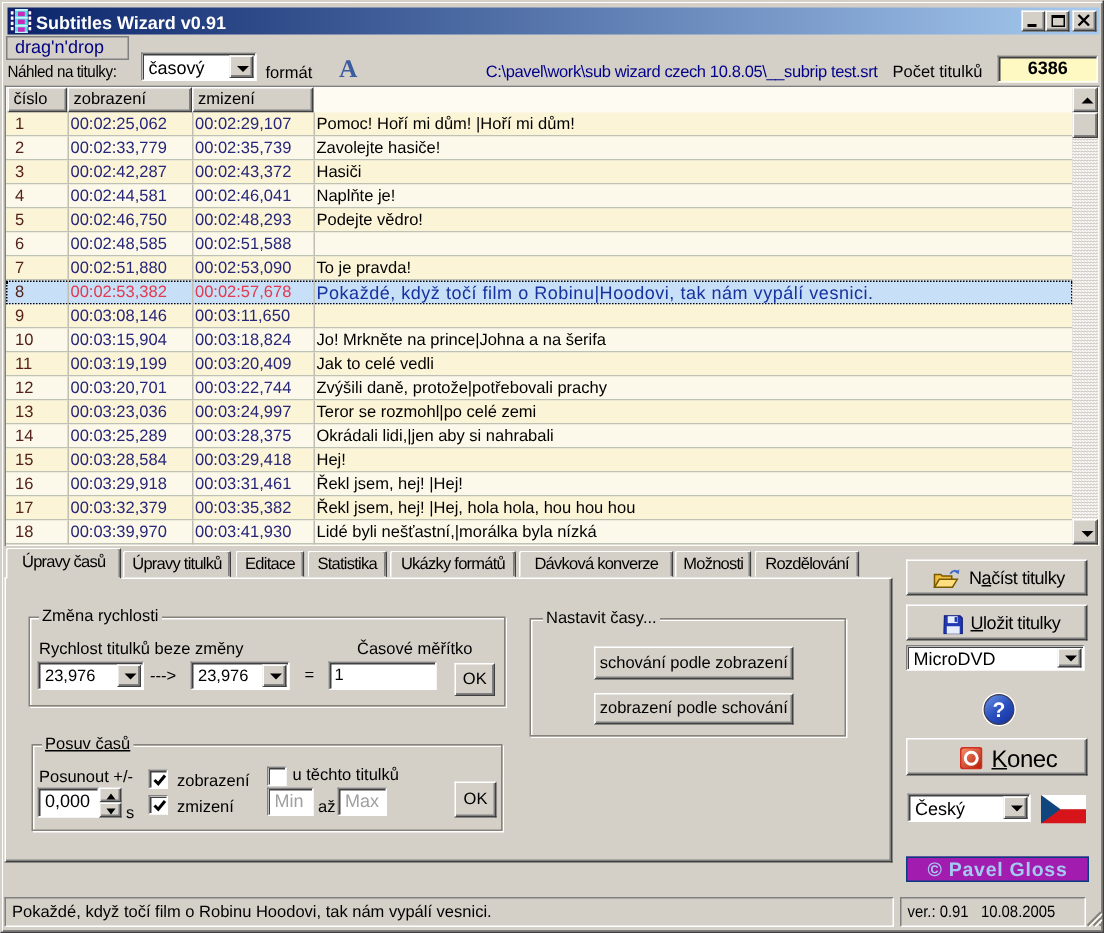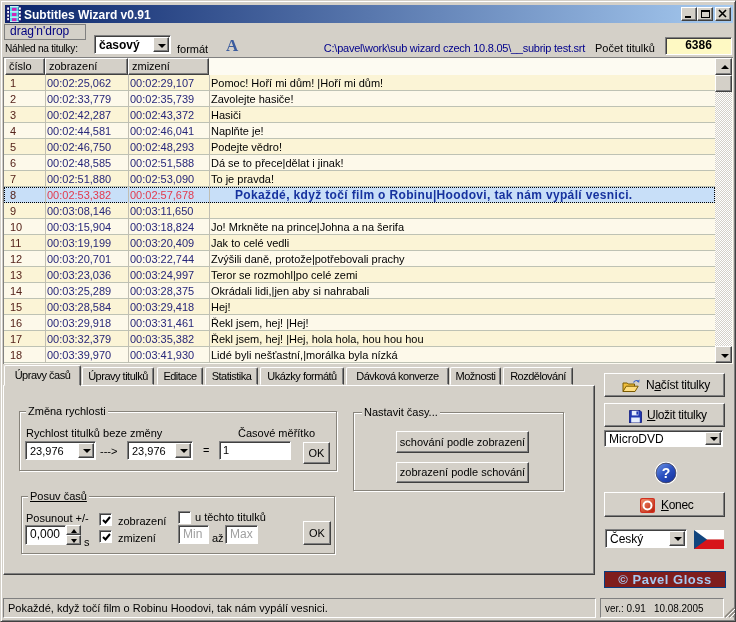--- a/index.html
+++ b/index.html
@@ -42,21 +42,21 @@
 .trow .c1 { position:absolute; left:6px; color:#54221A; }
 .trow .c2 { position:absolute; left:43px; color:#26267A; }
 .trow .c3 { position:absolute; left:126px; color:#26267A; }
 .trow .c4 { position:absolute; left:207px; color:#000000; }
 .odd { background:#FBF4D6; }
 .even { background:#FDF9EA; }
 .trow .gl { position:absolute; top:0; width:1px; height:16px; background:#C0BEB2; }
 .rowsep { border-bottom:1px solid #BEC2B4; }
 #selrow { background:#C8DFF8; outline:1px dotted #000; outline-offset:-1px; }
 #selrow .c2, #selrow .c3 { color:#E23A4E; }
-#selrow .c4 { color:#16329E; font-weight:bold; font-size:12px; letter-spacing:0.35px;padding-left:24px; }
+#selrow .c4 { color:#16329E; font-weight:normal; font-size:12px; letter-spacing:0.35px; }
 
 
 #vscroll { left:711px; top:0px; width:17px; height:305px; background:#D4D0C8; }
 .track { background-image:repeating-conic-gradient(#FFFFFF 0% 25%, #D4D0C8 0% 50%); background-size:2px 2px; }
 .sbtn { left:0; width:17px; height:17px; background:#D4D0C8; border:1px solid; border-color:#FFFFFF #404040 #404040 #FFFFFF; box-shadow: inset -1px -1px 0 #808080; }
 .uarr { position:absolute; left:5px; top:6px; width:0; height:0; border:4px solid transparent; border-bottom:4px solid #000; border-top:none; }
 .sdarr { position:absolute; left:5px; top:7px; width:0; height:0; border:4px solid transparent; border-top:4px solid #000; border-bottom:none; }
 
 
 .tab { top:366px; height:18px; letter-spacing:-0.5px; background:#D4D0C8; border:1px solid; border-color:#FFFFFF #404040 #D4D0C8 #FFFFFF; box-shadow: inset -1px 0 0 #808080; border-radius:2px 2px 0 0; text-align:center; line-height:16px; }
@@ -70,21 +70,21 @@
 
 .btn { background:#D4D0C8; border:1px solid; border-color:#FFFFFF #404040 #404040 #FFFFFF; box-shadow: inset -1px -1px 0 #808080; text-align:center; }
 .edit { background:#fff; border:1px solid; border-color:#808080 #FFFFFF #FFFFFF #808080; box-shadow: inset 1px 1px 0 #404040; }
 
 
 .cb { width:13px; height:13px; background:#fff; border:1px solid; border-color:#808080 #FFFFFF #FFFFFF #808080; box-shadow: inset 1px 1px 0 #404040; }
 .cb svg { position:absolute; left:2px; top:2px; }
 
 
 .rbtn { left:603px; width:121px; letter-spacing:-0.3px; background:#D4D0C8; border:1px solid; border-color:#FFFFFF #404040 #404040 #FFFFFF; box-shadow: inset -1px -1px 0 #808080; }
-#banner { left:603px; top:570px; width:122px; height:17px; background:#7f1d1d; border:1px solid #083C80; color:#A6C9F2; font-weight:bold; font-size:13px; text-align:center; line-height:15px; letter-spacing:0.5px; }
+#banner { left:603px; top:570px; width:122px; height:17px; background:#a21caf; border:1px solid #083C80; color:#A6C9F2; font-weight:bold; font-size:13px; text-align:center; line-height:15px; letter-spacing:0.5px; }
 
 
 .spanel { top:597px; height:20px; background:#D4D0C8; border:1px solid; border-color:#808080 #FFFFFF #FFFFFF #808080; line-height:18px; }
 </style>
 </head>
 <body>
 
 <div class="abs" id="titlebar">
   <svg class="abs" style="left:1px;top:1px" width="16" height="16" viewBox="0 0 16 16">
     <rect x="0" y="0" width="16" height="16" fill="#181E6E"></rect>
@@ -115,21 +115,21 @@
   <div class="abs tbtn" style="left:710px;">
     <svg width="14" height="12" viewBox="0 0 14 12">
         <path d="M3 2 L10 9 M10 2 L3 9" stroke="#000" stroke-width="1.6"></path>
       </svg>
   </div>
 </div>
 
 <div class="abs" id="dragdrop">drag'n'drop</div>
 <div class="abs" id="lbl-nahled">Náhled na titulky:</div>
 <div class="abs combo" id="combo-casovy">
-  <div class="ctext" style="font-weight:bold;font-size:12px;">časový</div>
+  <div class="ctext" style="font-weight:normal;font-size:12px;">časový</div>
   <div class="cbtn">
       <div class="darr"></div>
     </div>
 </div>
 <div class="abs" id="lbl-format">formát</div>
 <div class="abs" id="lbl-A">A</div>
 <div class="abs" id="lbl-path">C:\pavel\work\sub wizard czech 10.8.05\__subrip test.srt</div>
 <div class="abs" id="lbl-pocet">Počet titulků</div>
 <div class="abs" id="count-box">6386</div>
 
@@ -180,21 +180,20 @@
         <span class="c3">00:02:48,293</span>
         <span class="c4">Podejte vědro!</span>
         <span class="gl" style="left:41px"></span>
         <span class="gl" style="left:124px"></span>
         <span class="gl" style="left:205px"></span>
       </div>
   <div class="trow even rowsep" style="position:absolute;top:80px;">
         <span class="c1">6</span>
         <span class="c2">00:02:48,585</span>
         <span class="c3">00:02:51,588</span>
-        <span class="c4">Dá se to přece|dělat i jinak!</span>
         <span class="gl" style="left:41px"></span>
         <span class="gl" style="left:124px"></span>
         <span class="gl" style="left:205px"></span>
       </div>
   <div class="trow odd rowsep" style="position:absolute;top:96px;">
         <span class="c1">7</span>
         <span class="c2">00:02:51,880</span>
         <span class="c3">00:02:53,090</span>
         <span class="c4">To je pravda!</span>
         <span class="gl" style="left:41px"></span>
@@ -414,21 +413,21 @@
           <stop offset="0" stop-color="#7098E8"></stop>
           <stop offset="0.55" stop-color="#2B50C0"></stop>
           <stop offset="1" stop-color="#1634A0"></stop>
         </linearGradient>
       </defs>
     <circle cx="12" cy="12" r="11.2" fill="#fff"></circle>
     <circle cx="12" cy="12" r="9.9" fill="url(#hg)" stroke="#383850" stroke-width="0.8"></circle>
     <text x="12" y="17" font-size="14" font-weight="bold" fill="#fff" text-anchor="middle" font-family="Liberation Sans">?</text>
   </svg>
 </div>
-<div class="abs rbtn" style="top:491px;height:25px;font-size:12px;">
+<div class="abs rbtn" style="top:491px;height:25px;font-size:16px;">
   <svg class="abs" style="left:35px;top:5px;" width="15" height="15" viewBox="0 0 15 15">
     <rect x="0" y="0" width="15" height="15" rx="2" fill="#D03020"></rect>
     <rect x="1" y="1" width="13" height="13" rx="2" fill="url(#rg)"></rect>
     <defs>
         <linearGradient id="rg" x1="0" y1="0" x2="1" y2="1">
           <stop offset="0" stop-color="#F4906C"></stop>
           <stop offset="1" stop-color="#B81C08"></stop>
         </linearGradient>
       </defs>
     <circle cx="7.5" cy="7.5" r="4" fill="none" stroke="#fff" stroke-width="2"></circle>

